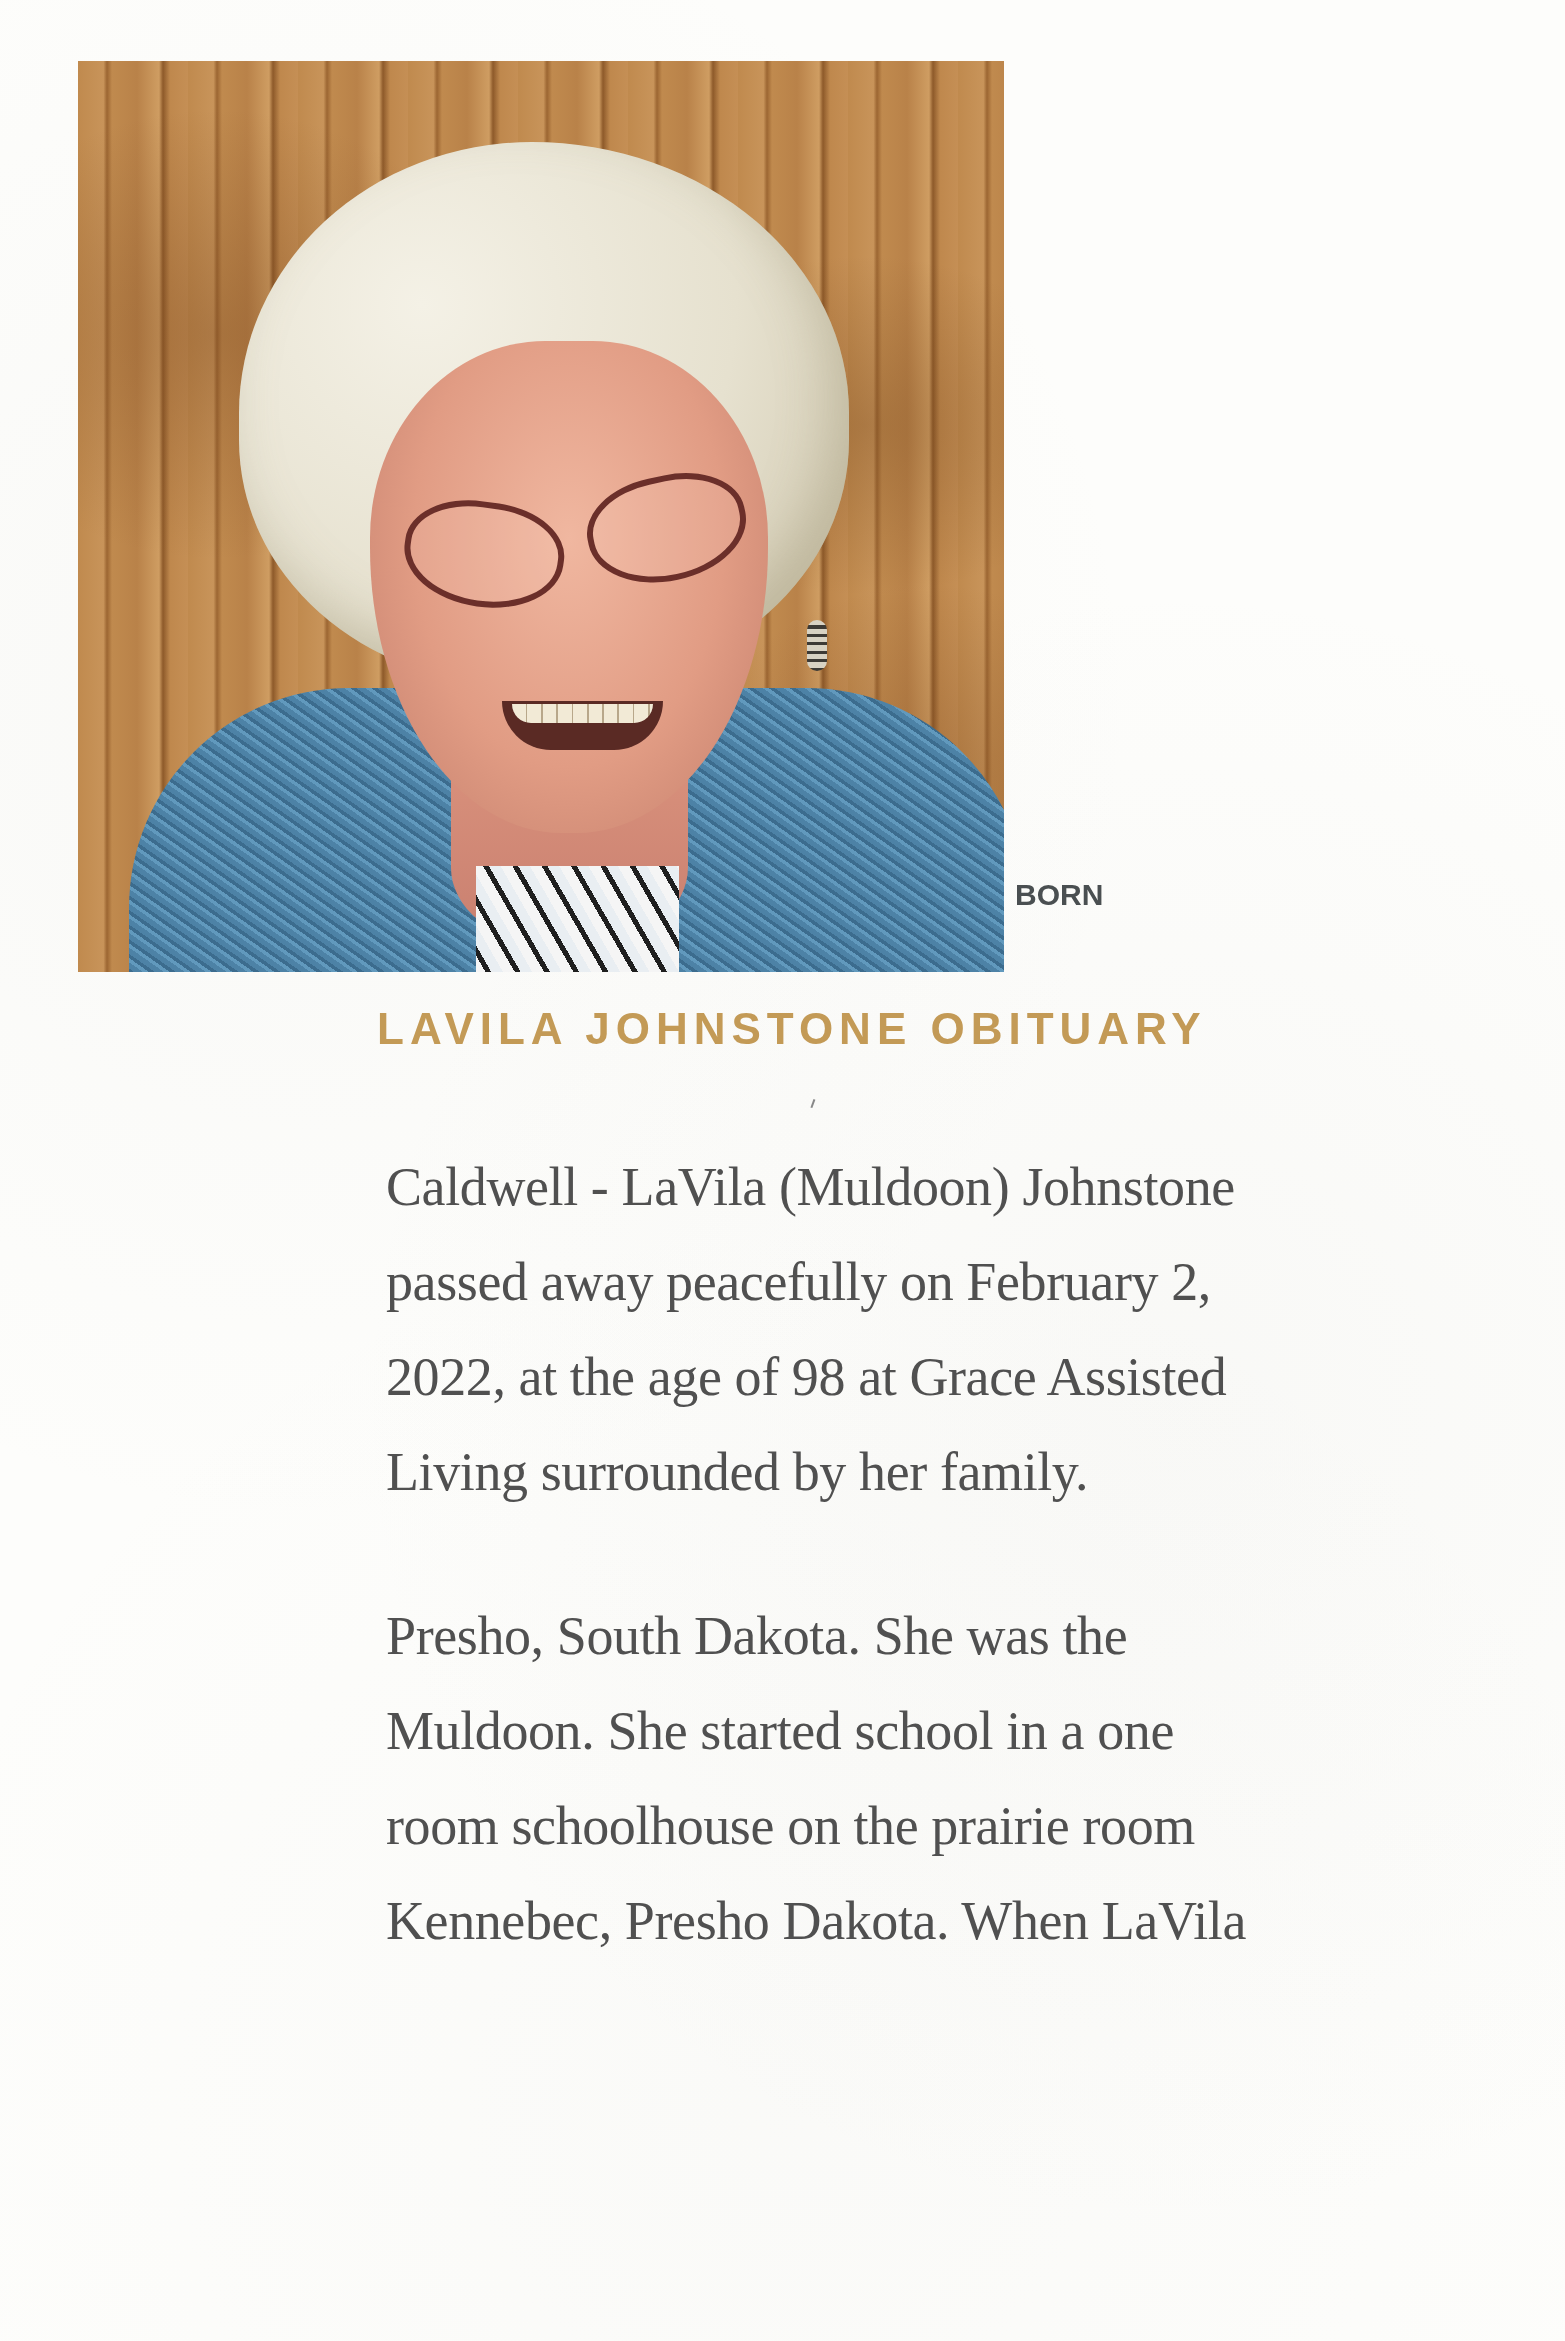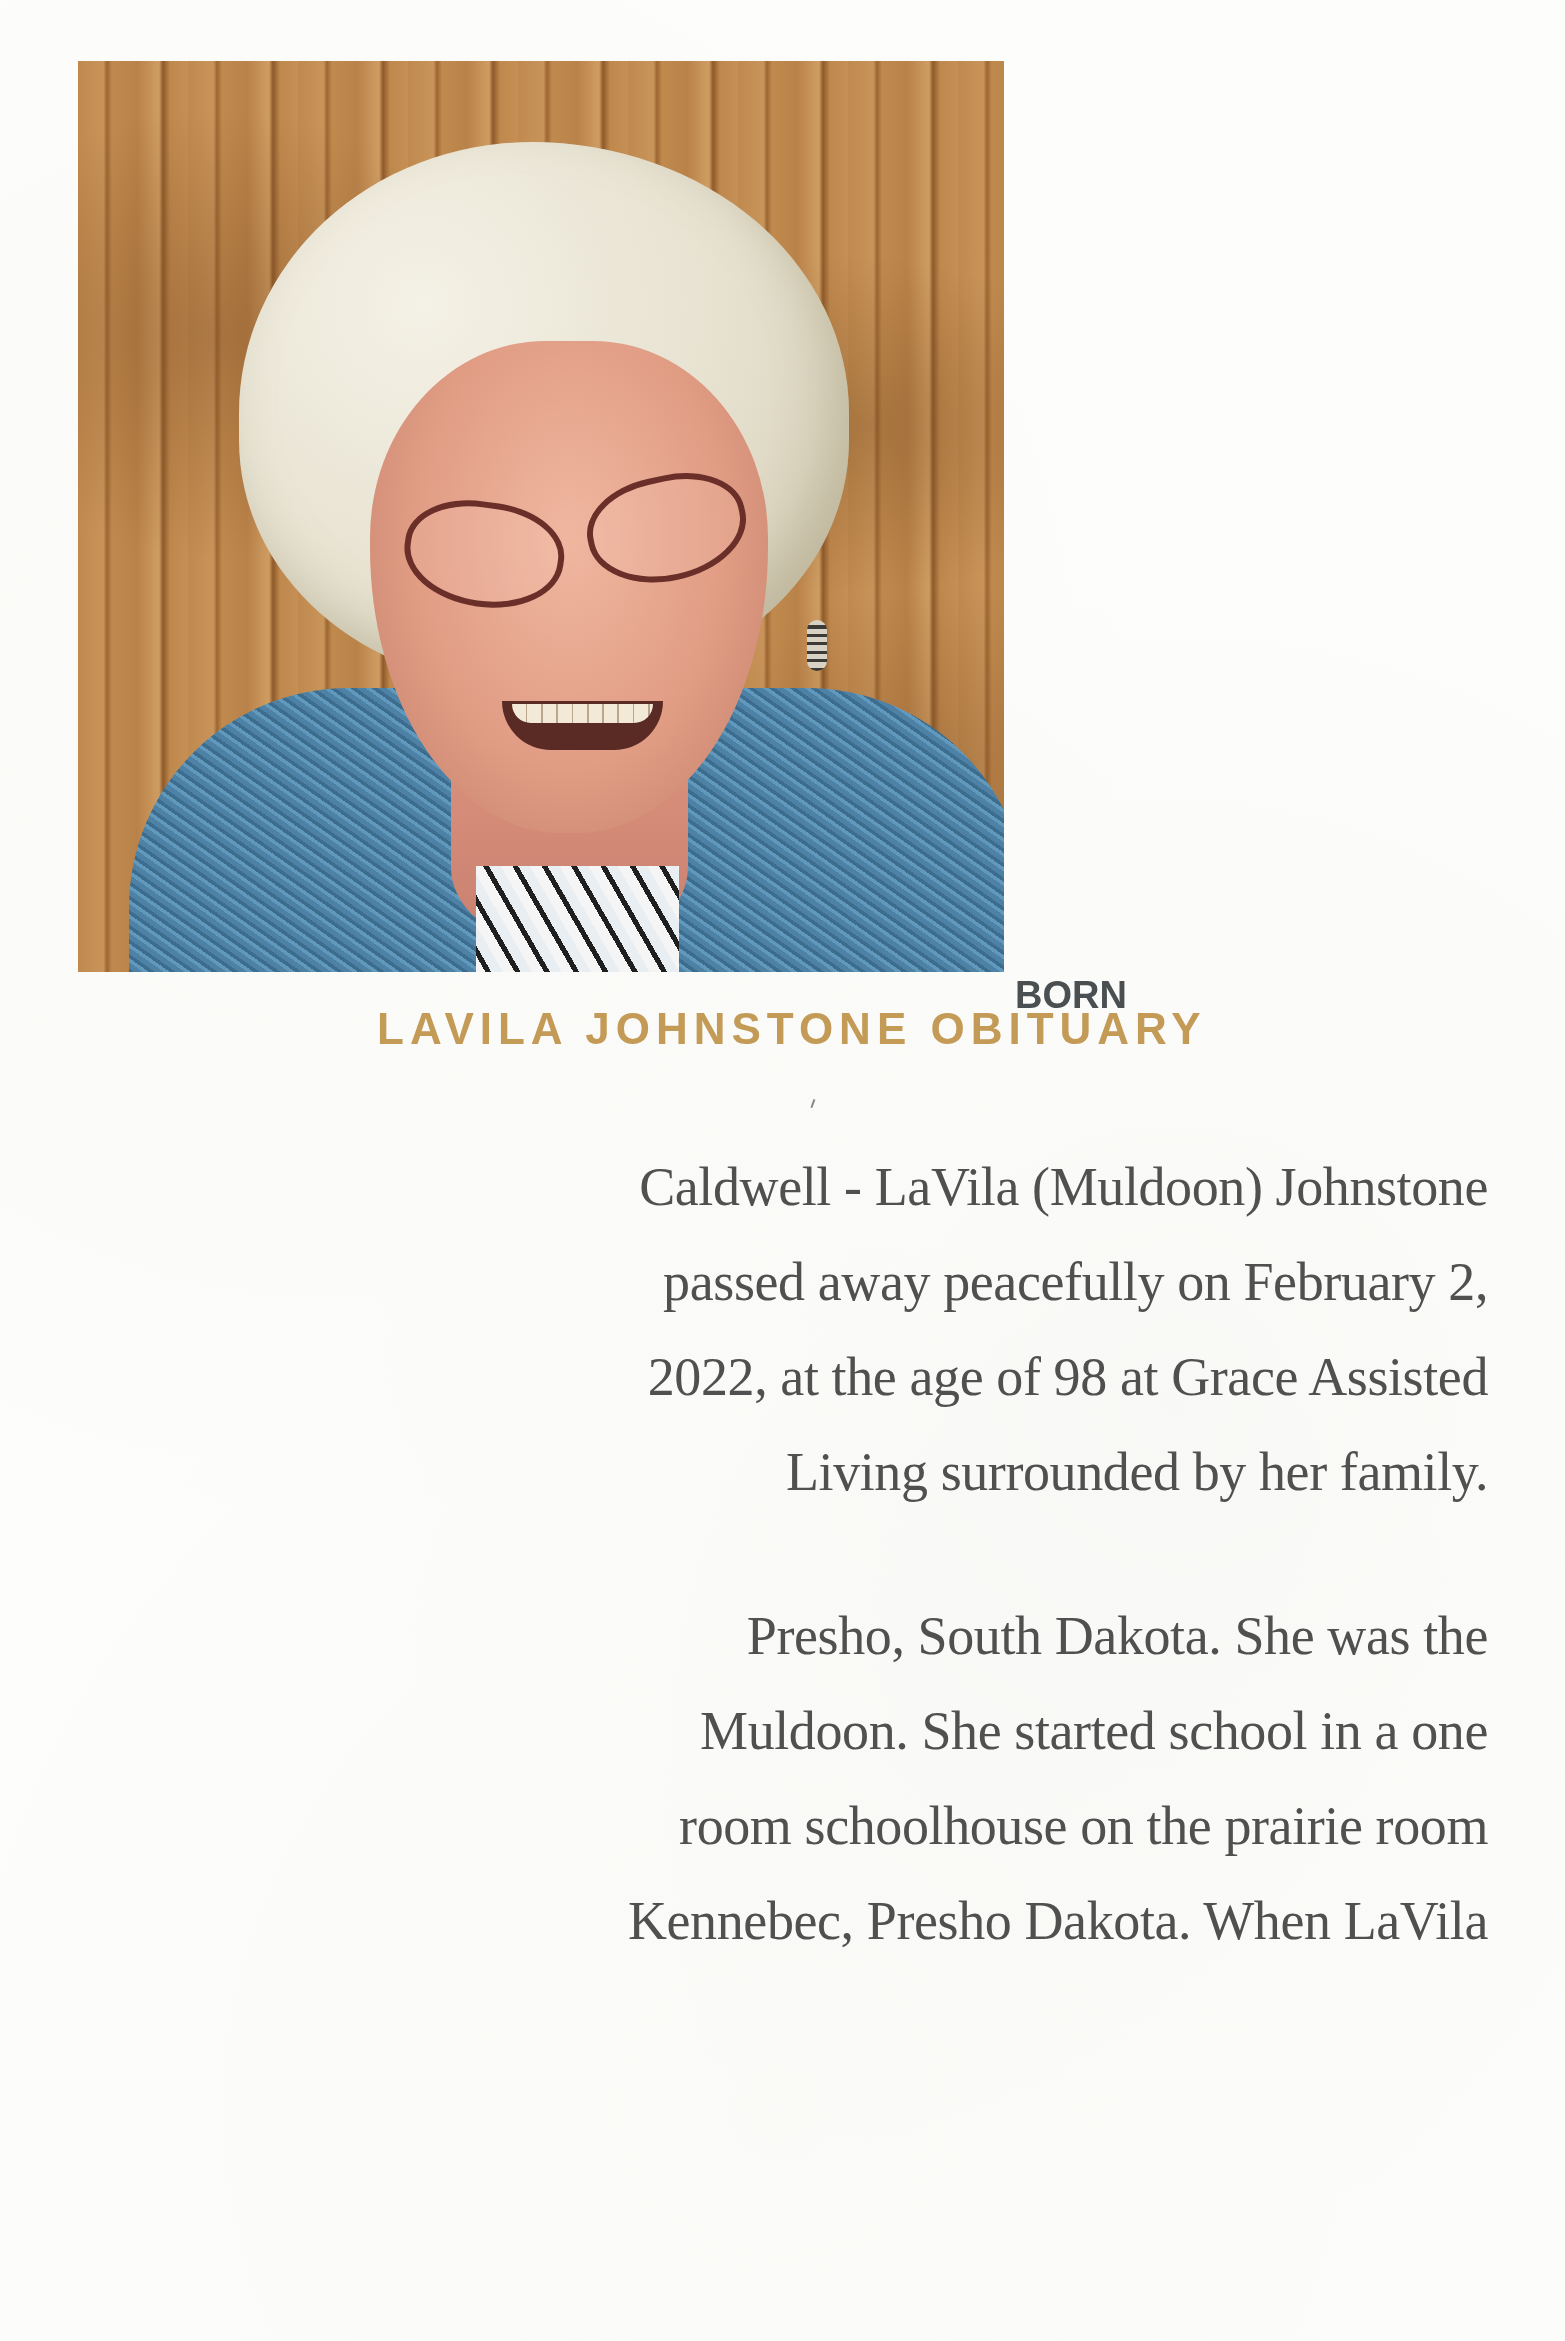--- a/index.html
+++ b/index.html
@@ -128,24 +128,24 @@
       left: 729px;
       top: 559px;
       width: 20.3px;
       height: 51px;
       border-radius: 10.2px;
       background: repeating-linear-gradient(180deg, #d7d2c4 0 5.1px, #3c3a36 5.1px 8.5px);
     }
     .born-label {
       position: absolute;
       left: 1015px;
-      top: 976px;
+      top: 880px;
       font-family: "Liberation Sans", sans-serif;
       font-weight: bold;
-      font-size: 38px;
+      font-size: 30px;
       letter-spacing: 0px;
       color: #4a4f51;
       line-height: 1;
     }
     .title {
       position: absolute;
       left: 377px;
       top: 1007px;
       font-family: "Liberation Sans", sans-serif;
       font-weight: bold;
@@ -164,21 +164,20 @@
       font-size: 54px;
       color: #505050;
       line-height: 95px;
       letter-spacing: -0.4px;
     }
     .paragraph-1 { top: 1140px; }
     .paragraph-2 { top: 1589px; }
     .body-text .line {
       display: block;
       white-space: nowrap;
-      text-align: right;
     }
     .stray-mark {
       position: absolute;
       left: 812px;
       top: 1099px;
       width: 1.7px;
       height: 8.5px;
       background: #888;
       transform: rotate(20deg);
     }

